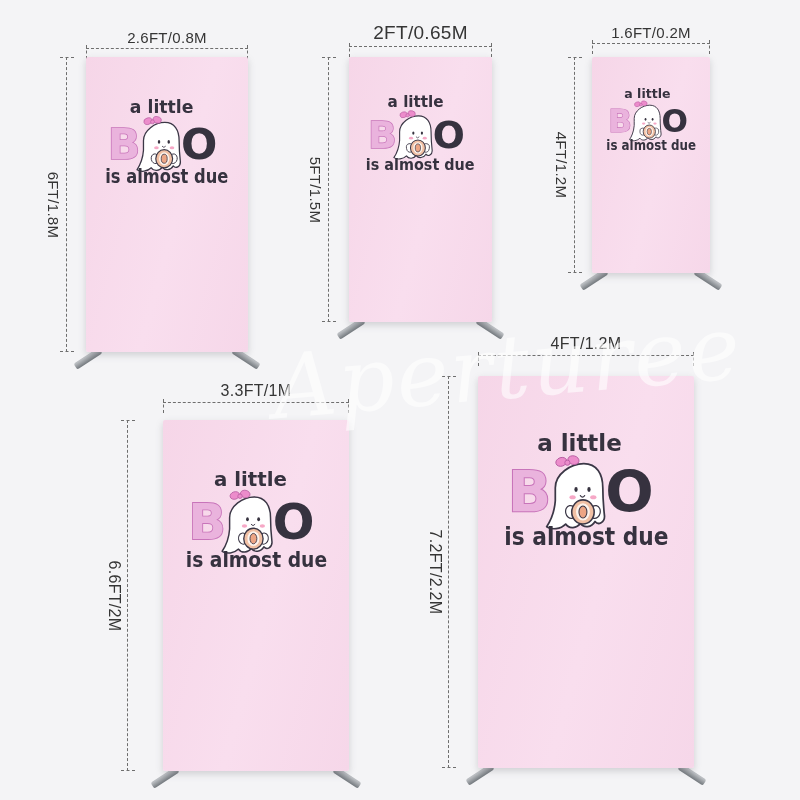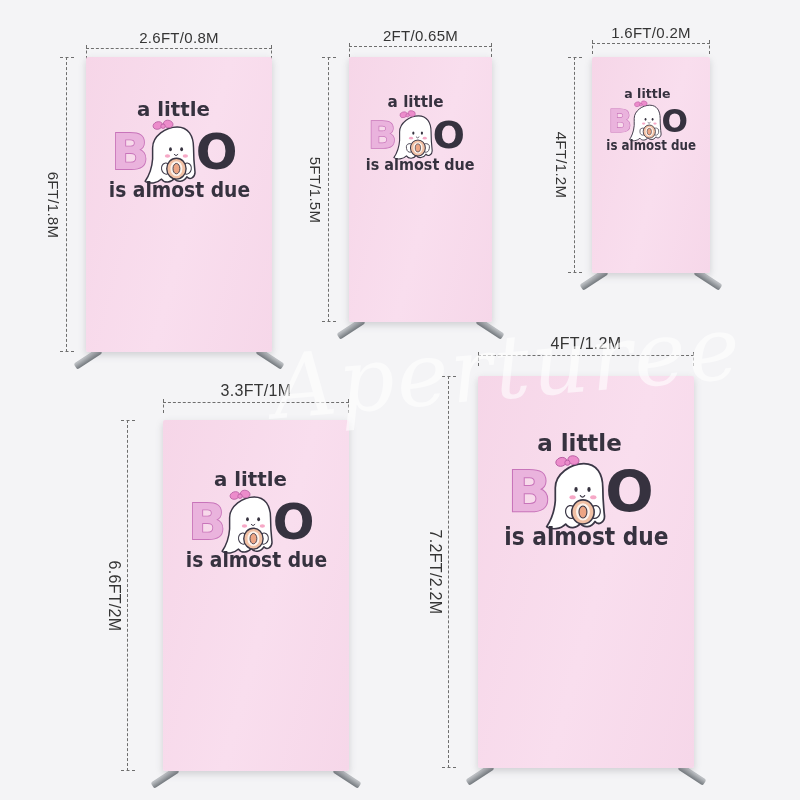--- a/index.html
+++ b/index.html
@@ -85,21 +85,21 @@
     font-size:88px; color:rgba(255,255,255,.6);
     transform:rotate(-5deg); letter-spacing:2px;
     z-index:30; pointer-events:none;
   }
 </style>
 </head>
 <body>
 
 <div class="canvas">
   <div id="stands">
-  <div class="stand" style="left: 86px; top: 57px; width: 162px; height: 295px; padding-left: 24px;">
+  <div class="stand" style="left: 86px; top: 57px; width: 162px; height: 295px;">
 
     <div class="dim-w" style="top: -9px;">
       <span class="tick tl"></span>
       <span class="tick tr"></span>
       <span class="dim-w-label" style="font-size: 15px;">2.6FT/0.8M</span>
     </div>
 
     <div class="dim-h" style="left: -20px;">
       <span class="htick tt"></span>
       <span class="htick tb"></span>
@@ -146,21 +146,21 @@
         <text class="t-design c-dark" x="100" y="141" font-size="29" text-anchor="middle" textLength="190" lengthAdjust="spacingAndGlyphs">is almost due</text>
       </svg>
     </div>
   </div>
 
   <div class="stand" style="left: 349px; top: 57px; width: 143px; height: 265px;">
 
     <div class="dim-w" style="top: -11px;">
       <span class="tick tl"></span>
       <span class="tick tr"></span>
-      <span class="dim-w-label" style="font-size: 15px;">2FT/0.65M</span>
+      <span class="dim-w-label" style="font-size: 19px;">2FT/0.65M</span>
     </div>
 
     <div class="dim-h" style="left: -21px;">
       <span class="htick tt"></span>
       <span class="htick tb"></span>
       <span class="dim-h-label" style="font-size: 15px;">5FT/1.5M</span>
     </div>
 
     <div class="foot foot-l"></div>
     <div class="foot foot-r"></div>

